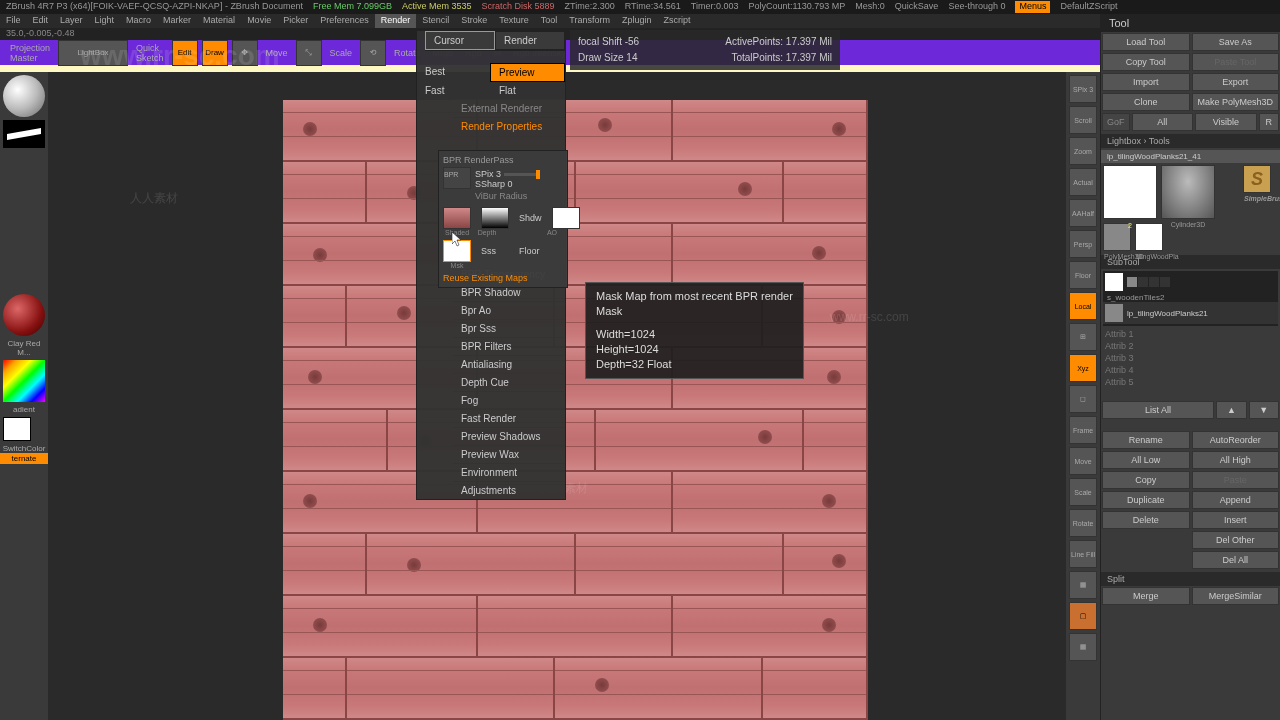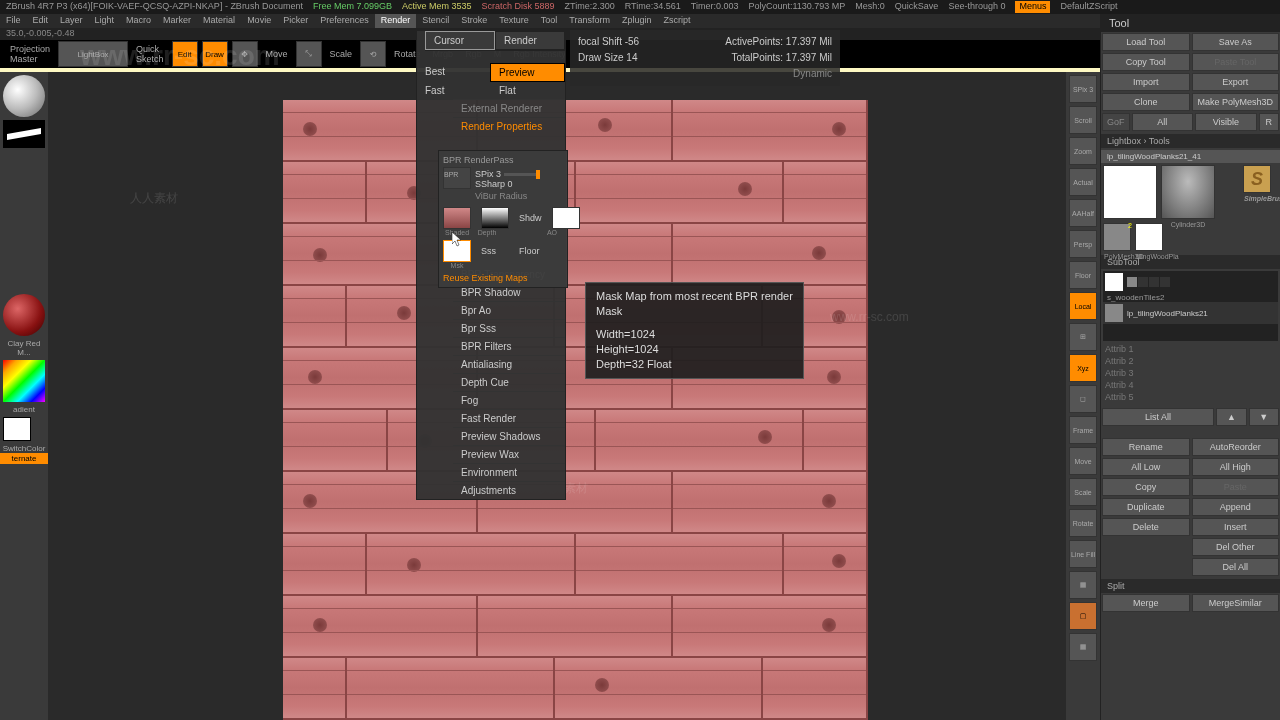--- a/index.html
+++ b/index.html
@@ -12,21 +12,21 @@
 
 
 .menu-bar { height:14px; background:#2a2a2a; display:flex; font-size:9px; }
 .menu-bar div { padding:1px 6px; color:#aaa; cursor:pointer; }
 .menu-bar div.active { background:#555; color:#fff; }
 
 
 .coord-bar { height:12px; background:#222; font-size:9px; color:#888; padding:0 6px; }
 
 
-.toolbar { height:32px; background:#000000; display:flex; align-items:center; padding:2px 6px; gap:4px; border-bottom:4px solid #fef9c3; }
+.toolbar { height:32px; background:#6d28d9; display:flex; align-items:center; padding:2px 6px; gap:4px; border-bottom:7px solid #fef9c3; }
 .tool-btn { width:26px; height:26px; background:#555; border:1px solid #333; display:flex; align-items:center; justify-content:center; font-size:8px; color:#aaa; }
 .tool-btn.orange { background:#ff8c00; color:#000; }
 .tool-label { font-size:9px; color:#aaa; margin:0 4px; }
 
 
 .left-side { position:absolute; left:0; top:72px; width:48px; bottom:0; background:#3a3a3a; }
 .brush-thumb { width:42px; height:42px; margin:3px; border-radius:50%; }
 .stroke-thumb { width:42px; height:28px; margin:3px; background:#000; position:relative; }
 .stroke-thumb::after { content:""; position:absolute; left:4px; right:4px; top:50%; height:6px; background:#fff; transform:translateY(-50%) skewY(-10deg); }
 .mat-thumb { width:42px; height:42px; margin:3px; border-radius:50%; background:radial-gradient(circle at 35% 35%, #d66, #811 60%, #300); }
@@ -89,21 +89,21 @@
 .tool-panel { position:absolute; right:0; top:14px; width:180px; bottom:0; background:#3a3a3a; border-left:1px solid #222; overflow:hidden; }
 .tp-title { background:#222; color:#ccc; padding:3px 8px; font-size:11px; }
 .tp-row { display:flex; }
 .tp-btn { flex:1; background:#555; color:#ccc; font-size:9px; padding:3px 4px; margin:1px; text-align:center; border:1px solid #333; }
 .tp-sec { background:#2a2a2a; color:#aaa; font-size:9px; padding:2px 6px; margin-top:2px; }
 .tp-thumbs { display:flex; flex-wrap:wrap; padding:2px; gap:4px; }
 .tp-thumb { width:54px; height:54px; background:#fff; border:1px solid #333; position:relative; }
 .tp-thumb.cyl { background:radial-gradient(ellipse at 50% 30%, #bbb, #555); }
 .tp-thumb.s { background:#c9a050; display:flex; align-items:center; justify-content:center; font-size:32px; font-weight:bold; color:#8a6020; font-style:italic; }
 .tp-thumb-lab { position:absolute; bottom:-10px; left:0; right:0; font-size:7px; color:#999; text-align:center; }
-.subtool-list { height:70px; background:#222; margin:2px; }
+.subtool-list { height:55px; background:#222; margin:2px; }
 .st-item { display:flex; align-items:center; height:22px; padding:2px; gap:4px; }
 .st-item .th { width:18px; height:18px; background:#fff; }
 .st-item .eyes { display:flex; gap:1px; }
 .st-item .eye { width:10px; height:10px; background:#333; }
 .st-item .eye.on { background:#888; }
 .attr-row { padding:1px 4px; font-size:9px; color:#777; }
 
 
 .wm { position:absolute; color:rgba(255,255,255,0.12); font-size:18px; pointer-events:none; }
 
@@ -290,21 +290,20 @@
 
 <div class="info-overlay">
   <div class="row">
       <span>focal Shift -56</span>
       <span>ActivePoints: 17.397 Mil</span>
     </div>
   <div class="row">
       <span>Draw Size 14</span>
       <span>TotalPoints: 17.397 Mil</span>
     </div>
-  <div style="text-align:right;color:#888;">Dynamic</div>
 </div>
 
 <div class="render-menu">
   <div class="rm-head">
     <span style="border:1px solid #999;">Cursor</span>
     <span>Render</span>
   </div>
   <div style="height:12px;"></div>
   <div class="rm-row">
     <span>Best</span>
@@ -456,21 +455,21 @@
     <div class="st-item" style="background:#333;">
       <div class="th" style="background:#888;"></div>
       <span style="font-size:8px;color:#ccc;">lp_tilingWoodPlanks21</span>
     </div>
   </div>
   <div class="attr-row">Attrib 1</div>
   <div class="attr-row">Attrib 2</div>
   <div class="attr-row">Attrib 3</div>
   <div class="attr-row">Attrib 4</div>
   <div class="attr-row">Attrib 5</div>
-  <div class="tp-row" style="margin-top:4px;">
+  <div class="tp-row" style="margin-top:12px;">
       <div class="tp-btn">List All</div>
       <div class="tp-btn" style="flex:0.2;">▲</div>
       <div class="tp-btn" style="flex:0.2;">▼</div>
     </div>
   <div style="height:10px;"></div>
   <div class="tp-row">
       <div class="tp-btn">Rename</div>
       <div class="tp-btn">AutoReorder</div>
     </div>
   <div class="tp-row">

